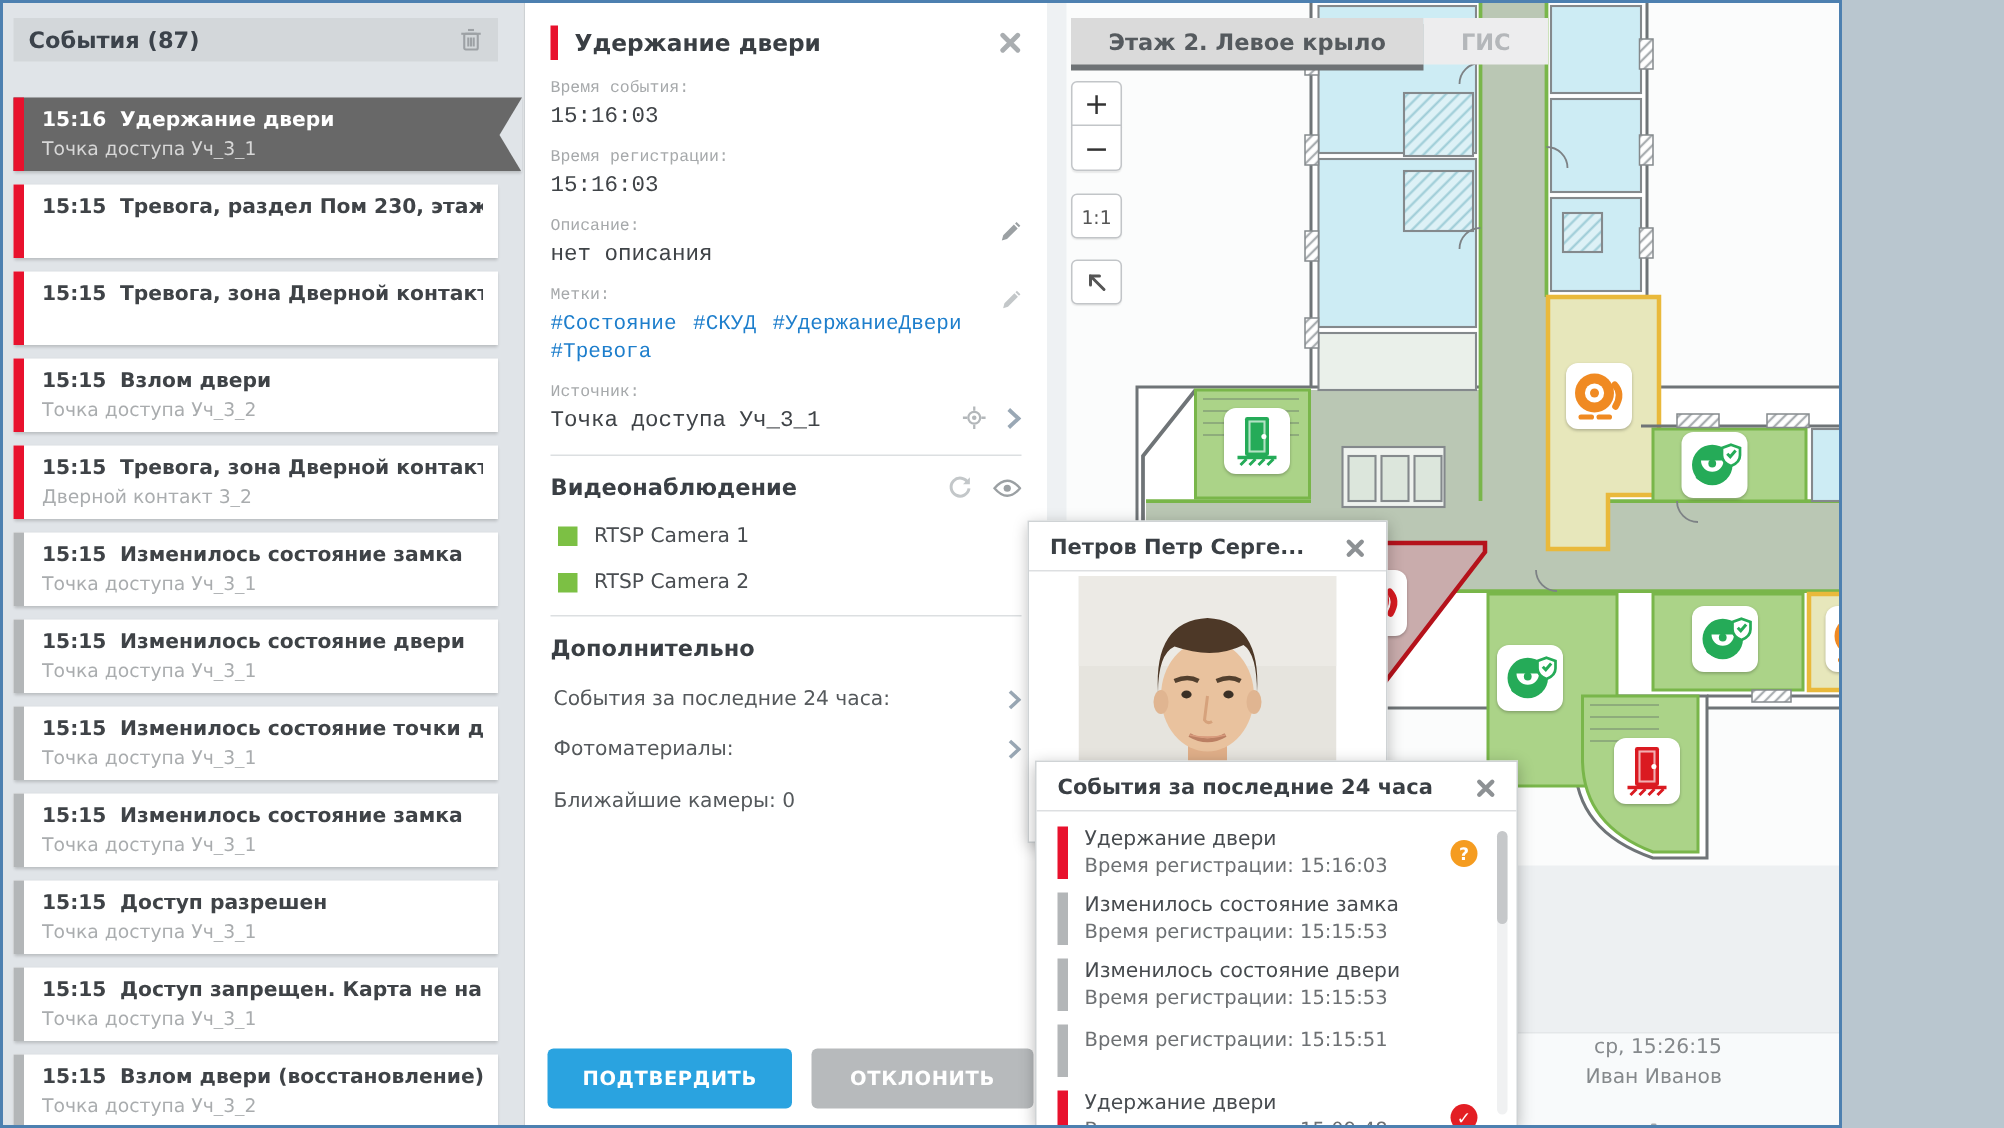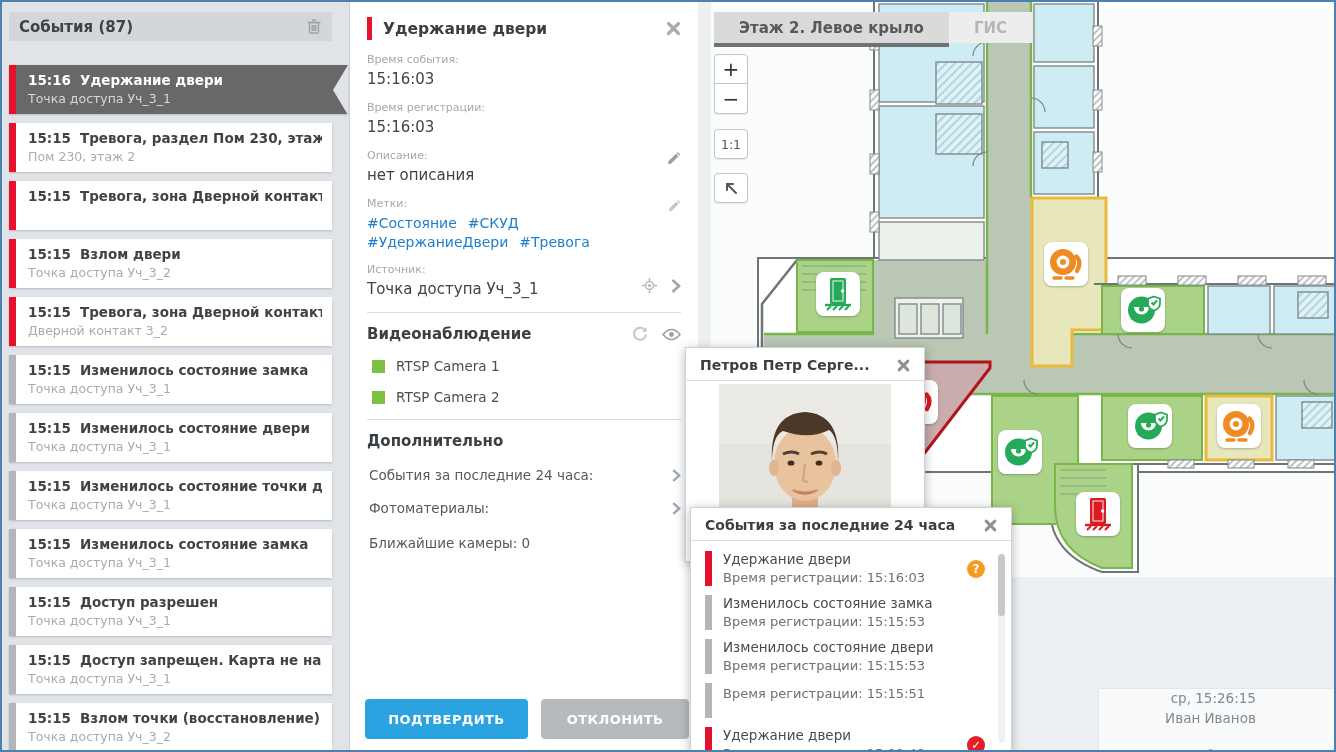--- a/index.html
+++ b/index.html
@@ -1,18 +1,18 @@
 <!DOCTYPE html>
 <html style="--alarm-red: #e8112d; --info-gray: #b3b6b8; --selected-gray: #686868; --tag-blue: #1d7ecc; --confirm-blue: #2aa3e0; --decline-gray: #b7babc; --camera-green: #7cc044; --badge-orange: #f59c20; --badge-red: #e31e24; --icon-orange: #f08a22; --icon-green: #25ab58; --icon-red: #da1a21; --map-cyan: #cdecf4; --map-room-green: #abd388; --map-corridor: #bac7b4; --map-yellow: #e7e7bb; --map-yellow-border: #e9b93b; --map-red-room: #c9acac; --map-red-border: #b5121b; --map-green-edge: #79b64a;"><head>
 <meta charset="utf-8">
 <style>
   * { margin:0; padding:0; box-sizing:border-box; }
   html,body { width:1336px; height:752px; overflow:hidden; }
   body { font-family:"DejaVu Sans","Liberation Sans",sans-serif; background:#b9c6cf; }
-  .window { position:relative; width:1336px; height:752px; border:2px solid #4d80b0; background:#e3e7ea; overflow:hidden; }
+  .window { position:relative; width:1228px; height:752px; border:2px solid #4d80b0; background:#e3e7ea; overflow:hidden; }
 
   
   .sidebar { position:absolute; left:0; top:0; bottom:0; width:347px; background:#e0e4e8; padding:10px 0 0 7px; }
   .sidebar-header { width:323px; height:29px; background:#d3d7da; display:flex; align-items:center; padding:0 10px; }
   .sidebar-header .sb-title { font-weight:bold; font-size:15px; color:#3c434b; }
   .sidebar-header .trash { margin-left:auto; cursor:pointer; opacity:.75; }
   .event-list { margin-top:24px; }
   .s-event { position:relative; width:323px; min-height:49px; background:#fff; display:flex; margin-bottom:9px; box-shadow:0 1px 2px rgba(0,0,0,.18); }
   .s-event .stripe { flex:0 0 7px; background:var(--info-gray); }
   .s-event.alarm .stripe { background:var(--alarm-red); }
@@ -25,21 +25,21 @@
   .s-event.selected .t2 { color:#d7d7d7; }
   .s-event.selected::after { content:""; position:absolute; right:0; top:50%; transform:translateY(-50%);
     border-top:25px solid transparent; border-bottom:25px solid transparent; border-right:15px solid #e0e4e8; }
 
   
   .detail { position:absolute; left:347px; top:0; bottom:0; width:349px; background:#fff; border-left:1px solid #cdd1d4; padding:0 17px; }
   .d-header { display:flex; align-items:center; margin-top:15px; }
   .d-header .redbar { width:5px; height:23px; background:var(--alarm-red); margin-right:11px; }
   .d-header h1 { font-size:15.5px; font-weight:bold; color:#3a3f44; }
   .d-close { margin-left:auto; cursor:pointer; }
-  .field { position:relative; margin-top:13px; }
+  .field { position:relative; margin-top:13px;font-family:Liberation Mono, monospace; }
   .field .lbl { font-size:11px; color:#a6a9ab; }
   .field .val { font-size:15px; color:#3f4347; margin-top:4px; }
   .field .f-icons { position:absolute; right:0; top:2px; display:flex; gap:12px; align-items:center; }
   .field.row-icons .f-icons { top:14px; }
   .tags { display:flex; flex-wrap:wrap; column-gap:11px; row-gap:3px; margin-top:5px; width:300px; }
   .tags span { font-size:14px; color:var(--tag-blue); cursor:pointer; }
   .divider { border-top:1px solid #dcdfe1; margin-top:14px; }
   .sec-header { display:flex; align-items:center; margin-top:12px; }
   .sec-header h2 { font-size:15px; font-weight:bold; color:#3a3f44; }
   .sec-header .f-icons { margin-left:auto; display:flex; gap:14px; align-items:center; }
@@ -131,21 +131,20 @@
     <div class="txt">
       <div class="t1"><span class="time">15:16</span><span>Удержание двери</span></div>
       <div class="t2">Точка доступа Уч_3_1</div>
     </div>
   </div>
 
   <div class="s-event alarm">
     <span class="stripe"></span>
     <div class="txt">
       <div class="t1"><span class="time">15:15</span><span>Тревога, раздел Пом 230, этаж 2</span></div>
-      <div class="t2">Пом 230, этаж 2</div>
     </div>
   </div>
 
   <div class="s-event alarm">
     <span class="stripe"></span>
     <div class="txt">
       <div class="t1"><span class="time">15:15</span><span>Тревога, зона Дверной контакт ...</span></div>
     </div>
   </div>
 
@@ -209,21 +208,21 @@
     <span class="stripe"></span>
     <div class="txt">
       <div class="t1"><span class="time">15:15</span><span>Доступ запрещен. Карта не най...</span></div>
       <div class="t2">Точка доступа Уч_3_1</div>
     </div>
   </div>
 
   <div class="s-event info">
     <span class="stripe"></span>
     <div class="txt">
-      <div class="t1"><span class="time">15:15</span><span>Взлом точки (восстановление)</span></div>
+      <div class="t1"><span class="time">15:15</span><span>Взлом двери (восстановление)</span></div>
       <div class="t2">Точка доступа Уч_3_2</div>
     </div>
   </div>
 </div>
   </aside>
 
   <section class="detail">
     <div class="d-header">
       <span class="redbar"></span>
       <h1>Удержание двери</h1>

